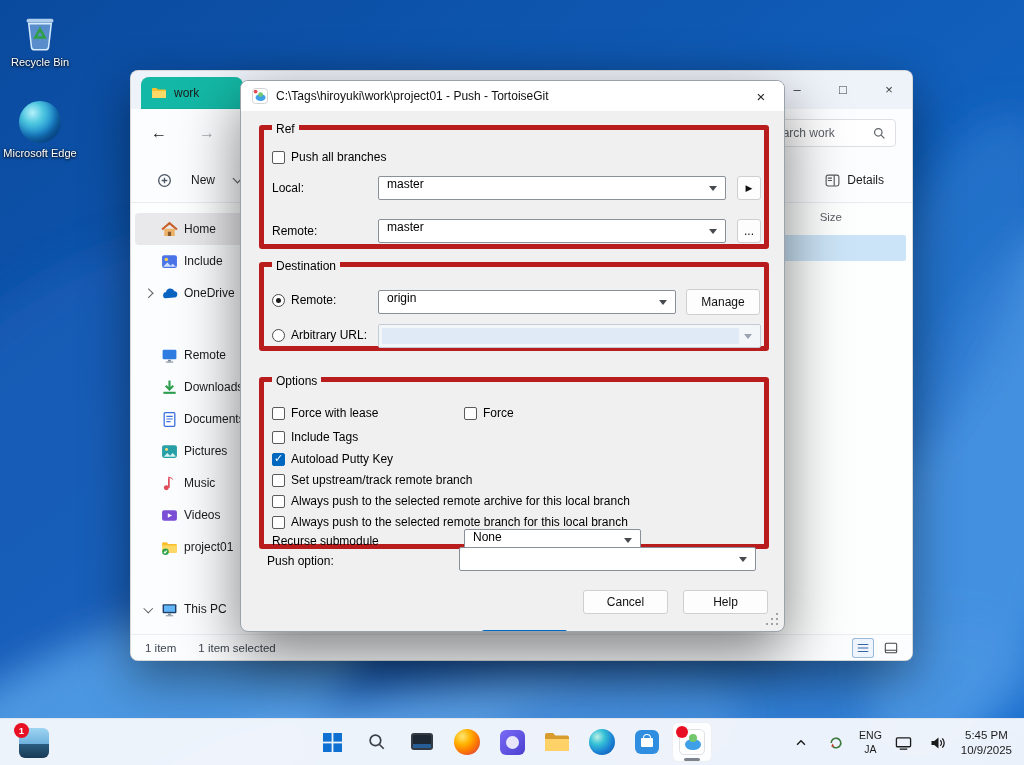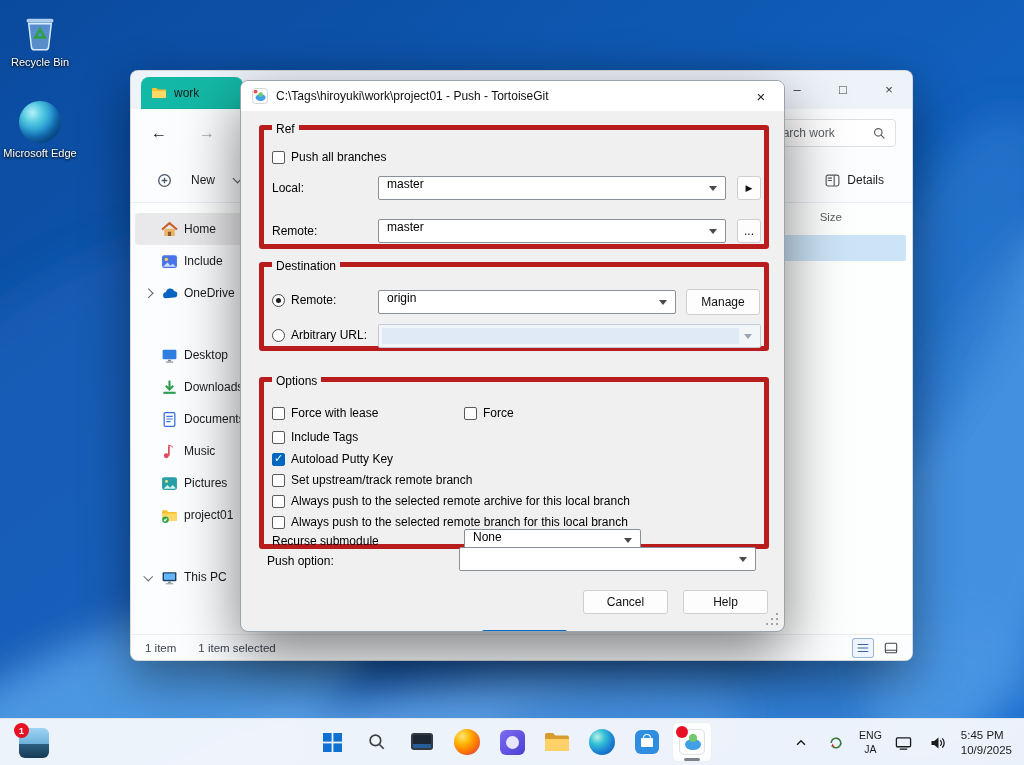--- a/index.html
+++ b/index.html
@@ -116,21 +116,21 @@
     border-radius:2px; background:#7d838c; }
   .tb-badge { position:absolute; border-radius:50%; background:#e81123; color:#fff; font-size:9.5px;
     font-weight:bold; display:flex; align-items:center; justify-content:center; }
   .widgets { position:absolute; left:12px; top:6px; width:44px; height:36px; border-radius:6px;
     display:flex; align-items:center; justify-content:center; }
   .widgets-img { width:30px; height:30px; border-radius:6px;
     background:linear-gradient(180deg,#9ed4f2 0%, #6fb2dd 52%, #2c5d80 53%, #173b55 100%); position:relative; }
   .tray { position:absolute; right:8px; top:0; height:47px; display:flex; align-items:center; gap:11px; }
   .tray-item { display:flex; align-items:center; justify-content:center; height:36px; border-radius:4px; }
   .lang { font-size:10.5px; line-height:1.25; text-align:center; color:#1b1b1b; }
-  .clock { font-size:11.5px; line-height:1.3; text-align:left; color:#1b1b1b; padding-right:4px; }
+  .clock { font-size:11.5px; line-height:1.3; text-align:center; color:#1b1b1b; padding-right:4px; }
 </style>
 </head>
 <body>
 
 <div id="screen">
 
   <svg id="wallpaper" width="1024" height="765">
     <defs>
       <linearGradient id="bg" x1="0" y1="0" x2="1" y2="1">
         <stop offset="0" stop-color="#0a4a9e"></stop>
@@ -239,21 +239,21 @@
         <span class="side-label">OneDrive</span>
       </div>
       <div class="side-spacer"></div>
       <div class="side-item">
         <span class="side-chev"></span>
         <svg class="side-icon" viewBox="0 0 16 16">
           <rect x="1.5" y="2.5" width="13" height="9" rx="1.2" fill="#2f7de1"></rect>
           <rect x="6.5" y="12" width="3" height="1.6" fill="#7e8b98"></rect>
             <rect x="4.5" y="13.7" width="7" height="1" fill="#7e8b98"></rect>
         </svg>
-        <span class="side-label">Desktop</span>
+        <span class="side-label">Remote</span>
       </div>
       <div class="side-item">
         <span class="side-chev"></span>
         <svg class="side-icon" viewBox="0 0 16 16">
           <path d="M8 1.5v7.5" stroke="#2e9e4f" stroke-width="2"></path>
           <path d="M4.5 6.3 8 9.8l3.5-3.5" stroke="#2e9e4f" stroke-width="2" fill="none"></path>
           <path d="M2.2 13h11.6" stroke="#2e9e4f" stroke-width="2"></path>
         </svg>
         <span class="side-label">Downloads</span>
       </div>
@@ -261,34 +261,42 @@
         <span class="side-chev"></span>
         <svg class="side-icon" viewBox="0 0 16 16">
           <rect x="3" y="1.5" width="10" height="13" rx="1" fill="#fff" stroke="#3b6fe0" stroke-width="1.2"></rect>
           <path d="M5 5h6M5 7.5h6M5 10h4" stroke="#3b6fe0" stroke-width="1.1"></path>
         </svg>
         <span class="side-label">Documents</span>
       </div>
       <div class="side-item">
         <span class="side-chev"></span>
         <svg class="side-icon" viewBox="0 0 16 16">
+          <rect x="1" y="2" width="14" height="12" rx="2" fill="#27a0a8"></rect>
+          <circle cx="5.2" cy="6" r="1.4" fill="#ffe27a"></circle>
+          <path d="M2.5 13l3.5-3.5 2.5 2.5 2.5-2.5 2.5 2.5V13z" fill="#d8f4f0"></path>
+        </svg>
+        <span class="side-label">Pictures</span>
+      </div>
+      <div class="side-item">
+        <span class="side-chev"></span>
+        <svg class="side-icon" viewBox="0 0 16 16">
           <circle cx="5" cy="12" r="2.3" fill="#e24a5a"></circle>
           <rect x="6.6" y="3" width="1.6" height="9" fill="#e24a5a"></rect>
           <path d="M6.6 2.6c2.4.4 4 .9 4.8 2.6-.2-2.6-2-3.4-4.8-3.6z" fill="#e24a5a"></path>
         </svg>
         <span class="side-label">Music</span>
       </div>
       <div class="side-item">
         <span class="side-chev"></span>
         <svg class="side-icon" viewBox="0 0 16 16">
-          <rect x="1" y="2" width="14" height="12" rx="2" fill="#27a0a8"></rect>
-          <circle cx="5.2" cy="6" r="1.4" fill="#ffe27a"></circle>
-          <path d="M2.5 13l3.5-3.5 2.5 2.5 2.5-2.5 2.5 2.5V13z" fill="#d8f4f0"></path>
-        </svg>
-        <span class="side-label">Pictures</span>
+          <rect x="1" y="3" width="14" height="10" rx="2" fill="#7b4fd6"></rect>
+          <path d="M6.4 5.8l4 2.2-4 2.2z" fill="#fff"></path>
+        </svg>
+        <span class="side-label">Videos</span>
       </div>
       <div class="side-item">
         <span class="side-chev"></span>
         <svg class="side-icon" viewBox="0 0 16 16">
           <path d="M1 4a1 1 0 0 1 1-1h3.4L7 4.6h7a1 1 0 0 1 1 1V12a1 1 0 0 1-1 1H2a1 1 0 0 1-1-1z" fill="#fbc02d"></path>
           <path d="M1 6h14v6a1 1 0 0 1-1 1H2a1 1 0 0 1-1-1z" fill="#ffd968"></path>
           <circle cx="4.2" cy="12" r="3.1" fill="#31a24c"></circle>
           <path d="M2.8 12l1 1 1.7-2.1" stroke="#fff" stroke-width="1.1" fill="none"></path>
         </svg>
         <span class="side-label">project01</span>

